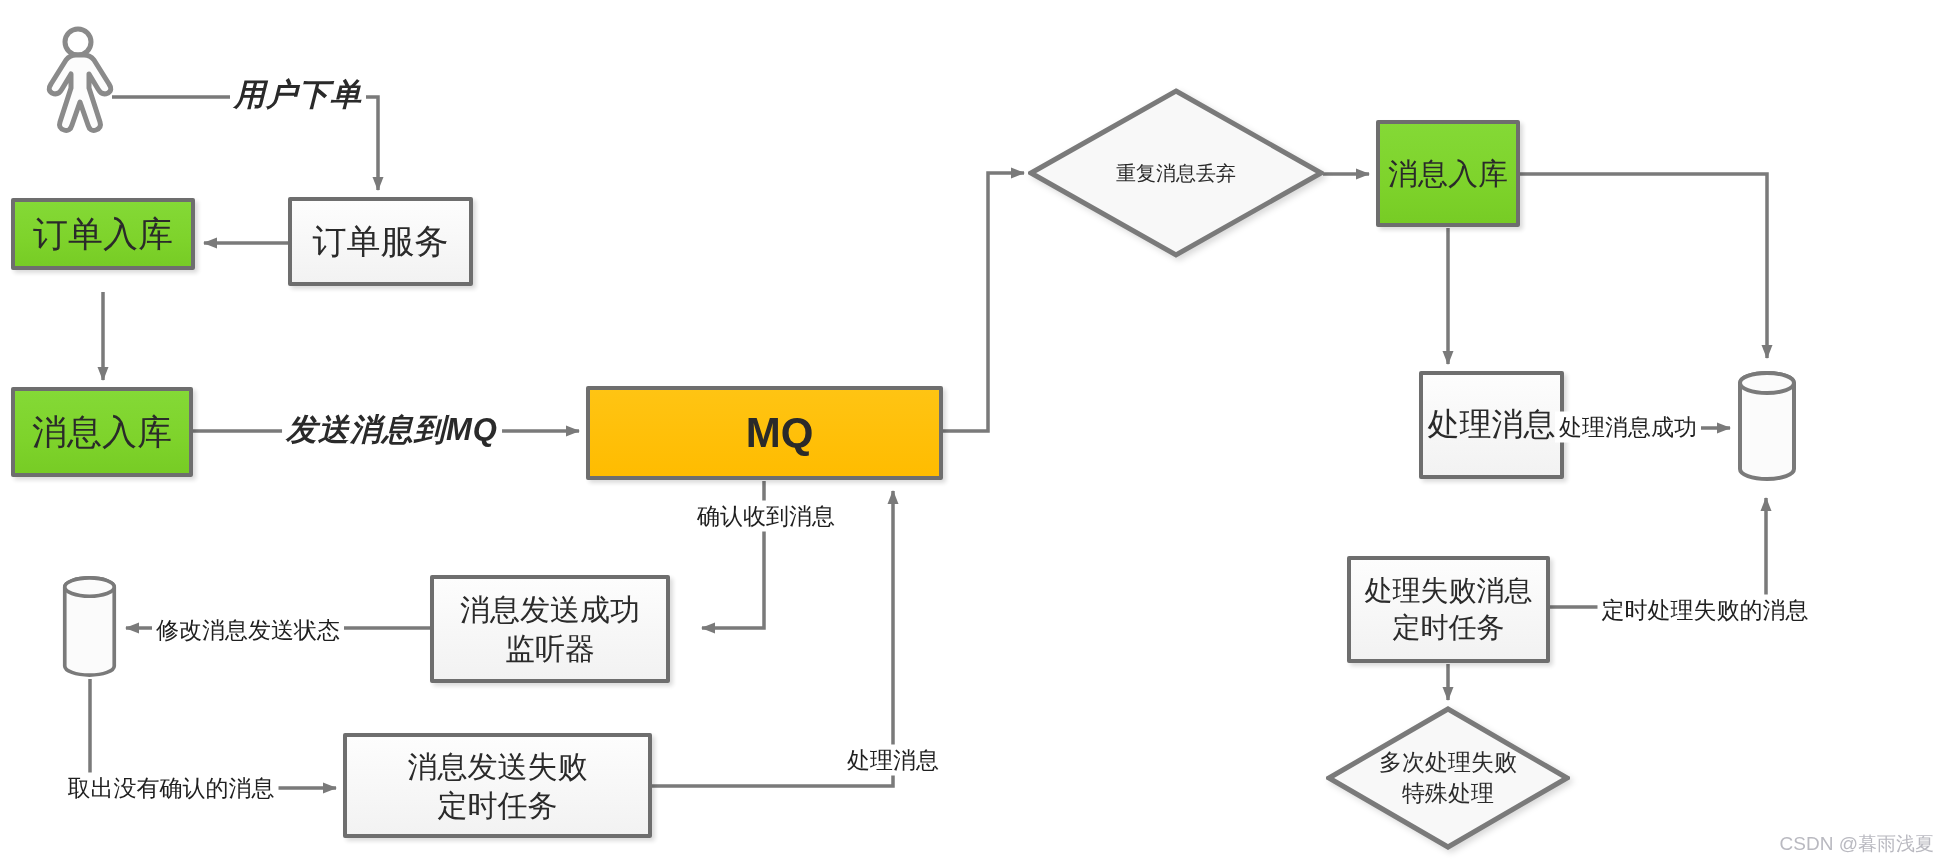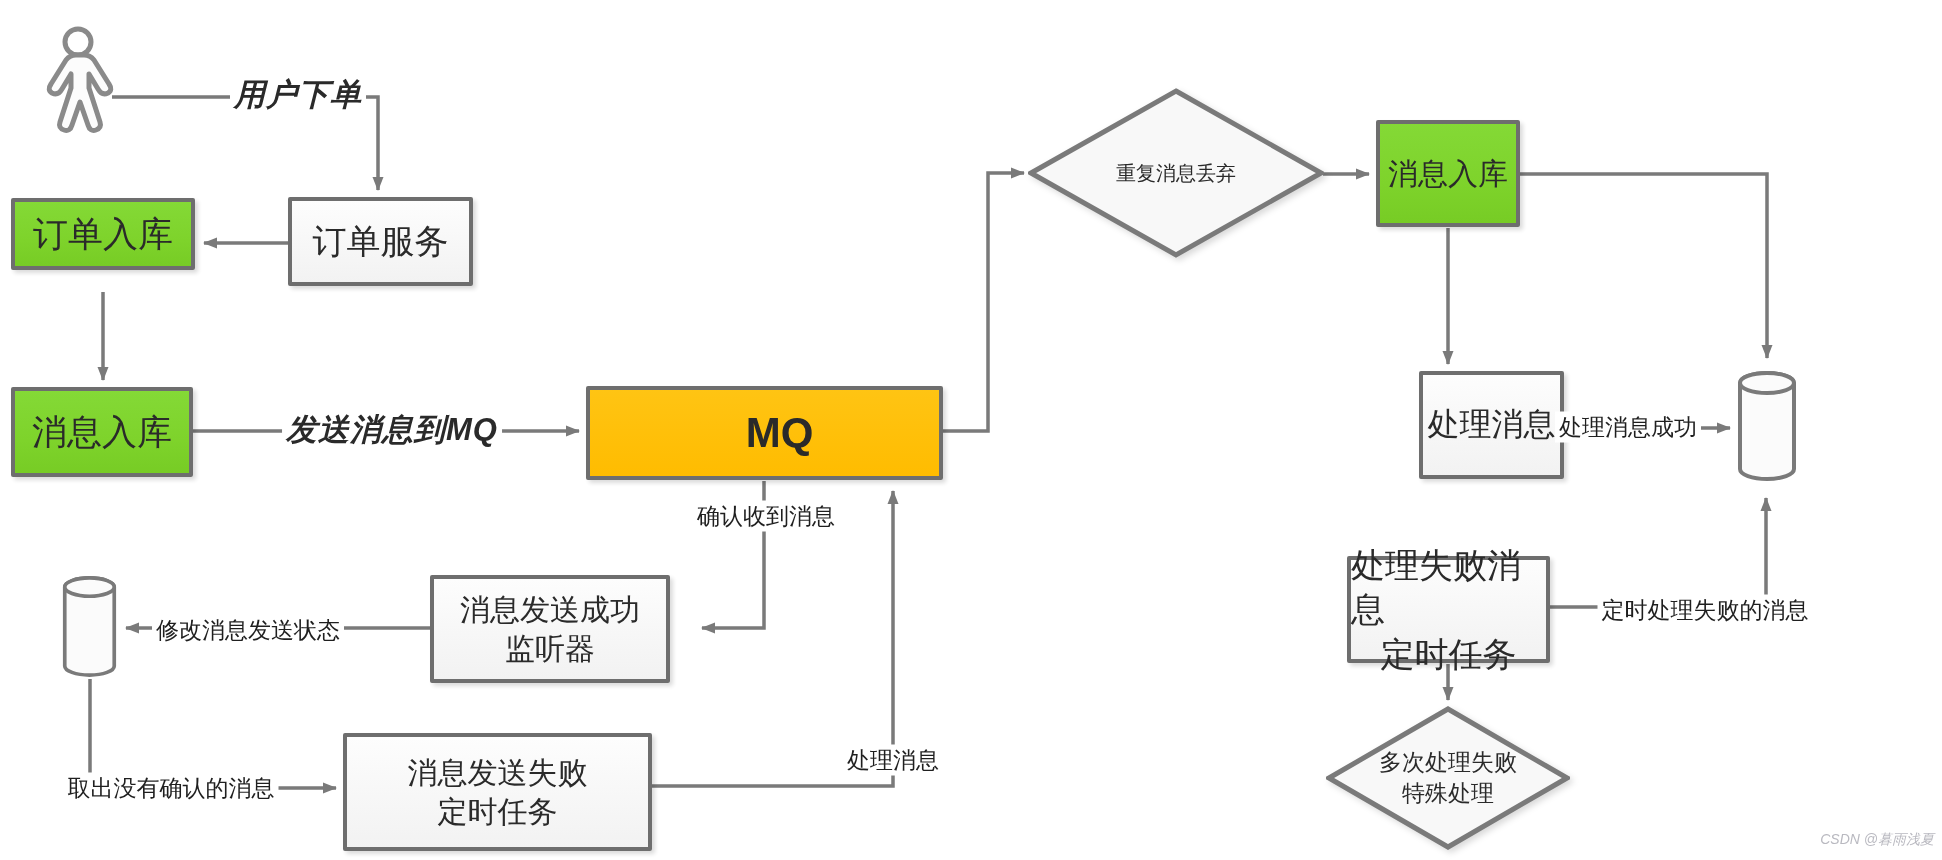--- a/index.html
+++ b/index.html
@@ -21,21 +21,21 @@
     position:absolute;left:0;top:0;right:0;bottom:0;display:flex;flex-direction:column;
     align-items:center;justify-content:center;text-align:center;line-height:1.35;
   }
   .edge-label{
     position:absolute;transform:translate(-50%,-50%);background:#ffffff;
     padding:0 4px;white-space:nowrap;font-size:23px;color:#1f1f1f;
   }
   .edge-label.it{font-style:italic;font-weight:700;font-size:31px;color:#2a2a2a;letter-spacing:1px;}
   #wires{position:absolute;left:0;top:0;}
   .watermark{
-    position:absolute;right:8px;top:831px;font-size:14px;color:#b9b9c0;white-space:nowrap;font-style:italic;
+    position:absolute;right:8px;top:831px;font-size:19px;color:#b9b9c0;white-space:nowrap;
   }
 </style>
 </head>
 <body>
 
 <div id="canvas">
 
   <svg id="wires" width="1942" height="860" viewBox="0 0 1942 860">
     <defs>
       <marker id="arrow" markerUnits="userSpaceOnUse" markerWidth="18" markerHeight="16" refX="14" refY="6.5" orient="auto">
@@ -80,34 +80,34 @@
 
   <div class="node orange" style="left:586px;top:386px;width:357px;height:94px;font-size:42px;font-weight:700;">
     <div>MQ</div>
   </div>
 
   <div class="node white" style="left:430px;top:575px;width:240px;height:108px;font-size:30px;">
     <div>消息发送成功</div>
     <div>监听器</div>
   </div>
 
-  <div class="node white" style="left:343px;top:733px;width:309px;height:118px;font-size:30px;">
+  <div class="node white" style="left:343px;top:733px;width:309px;height:105px;font-size:30px;">
     <div>消息发送失败</div>
     <div>定时任务</div>
   </div>
 
   <div class="node green" style="left:1376px;top:120px;width:144px;height:107px;font-size:30px;">
     <div>消息入库</div>
   </div>
 
   <div class="node white" style="left:1376px;top:371px;width:145px;height:108px;font-size:32px;margin-left:43px;">
     <div>处理消息</div>
   </div>
 
-  <div class="node white" style="left:1347px;top:556px;width:203px;height:107px;font-size:34px;">
+  <div class="node white" style="left:1347px;top:556px;width:203px;height:107px;font-size:28px;">
     <div>处理失败消息</div>
     <div>定时任务</div>
   </div>
 
   <div class="diamond" style="left:1028px;top:88px;width:296px;height:170px;font-size:20px;">
     <svg width="296" height="170" viewBox="0 0 296 170">
       <polygon points="148,3 293,85 148,167 3,85" fill="#f8f8f8" stroke="#7a7a7a" stroke-width="5"></polygon>
     </svg>
     <div class="dlabel">
       <div>重复消息丢弃</div>

